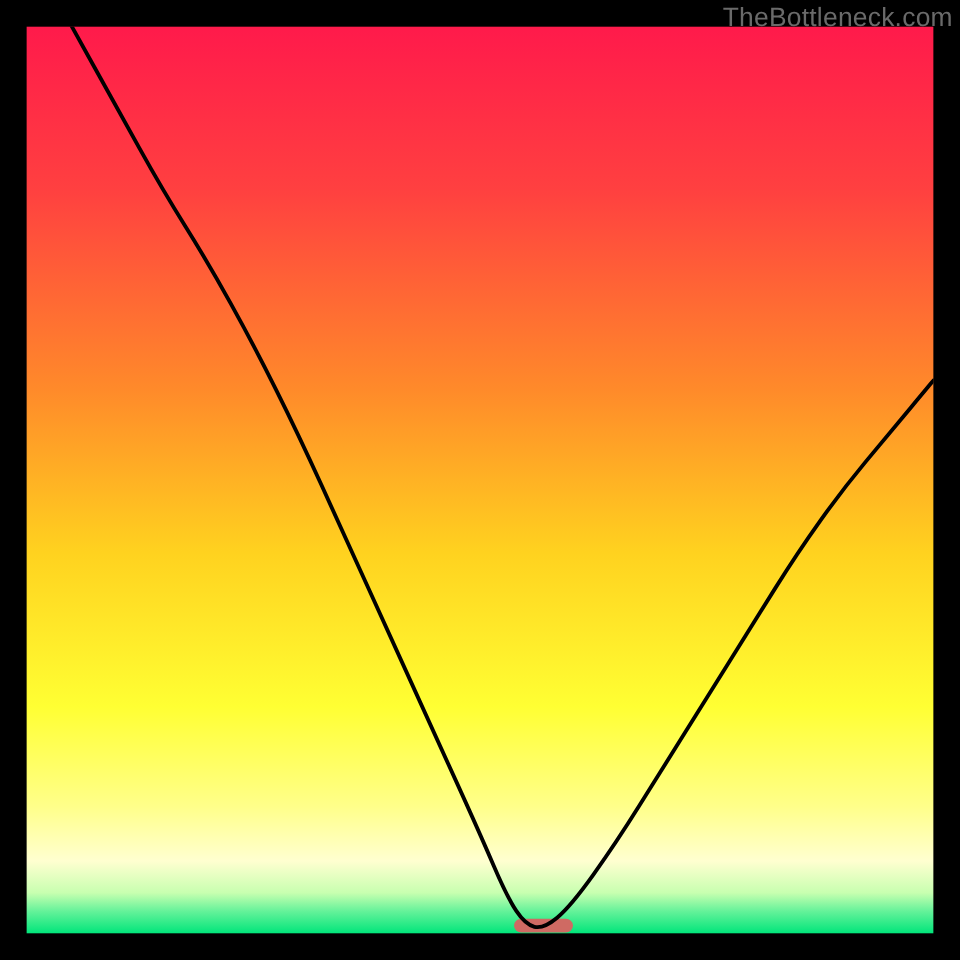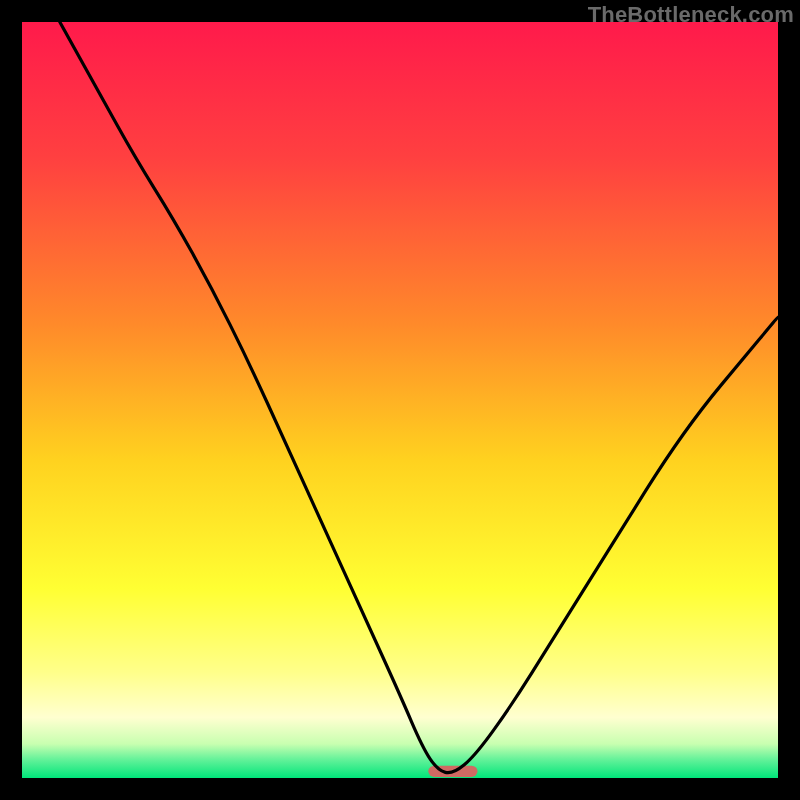--- a/index.html
+++ b/index.html
@@ -25,21 +25,21 @@
     top: 0;
     width: 756px;
     height: 756px;
   }
   .watermark {
     position: absolute;
     top: 2px;
     right: 6px;
     font-size: 22px;
     color: #6a6a6a;
-    font-weight: 700;
+    font-weight: 400;
     letter-spacing: 0.2px;
   }
   svg { display: block; }
 </style>
 </head>
 <body>
 
 <div class="frame">
   <svg class="plot" viewBox="0 0 756 756" preserveAspectRatio="none">
     <defs>

